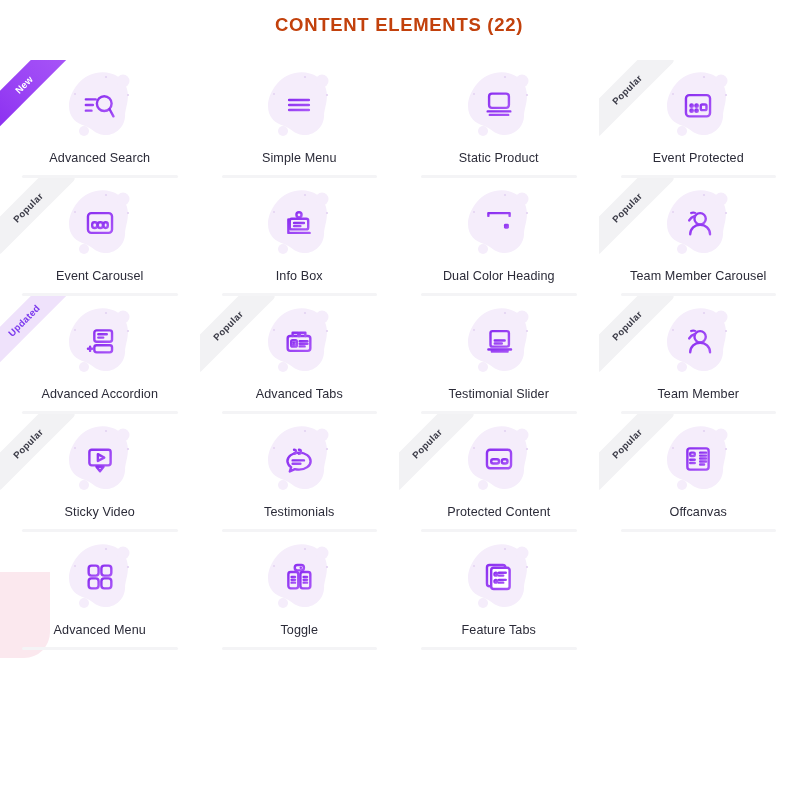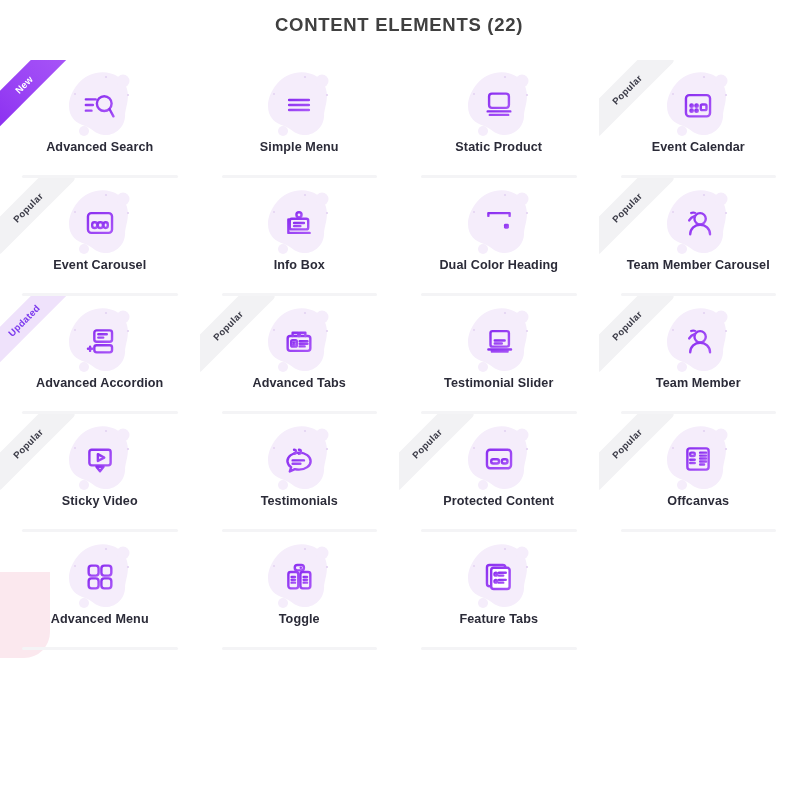--- a/index.html
+++ b/index.html
@@ -27,21 +27,21 @@
   }
 
   .page-title {
     position: relative;
     z-index: 2;
     text-align: center;
     padding-top: 14px;
     font-size: 18.5px;
     font-weight: bold;
     letter-spacing: 0.7px;
-    color: #404040;
+    color: #c2410c;
   }
 
   .grid {
     position: relative;
     z-index: 2;
     margin-top: 24px;
     display: grid;
     grid-template-columns: repeat(4, 1fr);
     width: 798px;
   }
@@ -90,23 +90,23 @@
     width: 34px; height: 34px;
     display: block;
     stroke: url(#pgrad);
     stroke-width: 1.7;
     fill: none;
     stroke-linecap: round;
     stroke-linejoin: round;
   }
 
   .label {
-    margin-top: 0;
+    margin-top: 11px;
     font-size: 12.6px;
-    font-weight: bold;
+    font-weight: normal;
     color: #2b2b38;
     text-align: right;
     letter-spacing: 0.1px;
     line-height: 1.2;
     padding: 0 4px;
   }
 
   
   .ribbon {
     position: absolute;
@@ -246,21 +246,21 @@
               <rect x="3.5" y="5" width="17" height="15" rx="2.4"></rect>
               <path d="M3.5 9h17"></path>
               <circle cx="7.5" cy="12.5" r=".85"></circle>
               <circle cx="11" cy="12.5" r=".85"></circle>
               <circle cx="7.5" cy="16" r=".85"></circle>
               <circle cx="11" cy="16" r=".85"></circle>
               <rect x="14" y="11.6" width="4" height="4" rx="1"></rect>
             </svg>
           </div>
         </div>
-        <div class="label">Event Calendar</div>
+        <div class="label">Event Protected</div>
       </div>
       <div class="cell">
         <div class="ribbon popular">Popular</div>
         <div class="iconwrap">
           <div class="blob">
             <svg viewBox="0 0 76 70" xmlns="http://www.w3.org/2000/svg">
               <path d="M34 3 C48 0 62 7 65 19 C68 30 63 38 63 46 C63 56 54 66 42 65 C33 64.4 30 58 23 56 C14 53.5 7 47 7 36 C7 23 18 6 34 3 Z" fill="#f5edfb"></path>
               <circle cx="61" cy="11" r="6.5" fill="#f5edfb"></circle>
               <circle cx="22" cy="61" r="5" fill="#f5edfb"></circle>
               <circle cx="44" cy="7" r="1.1" fill="#e3d2f2"></circle>

